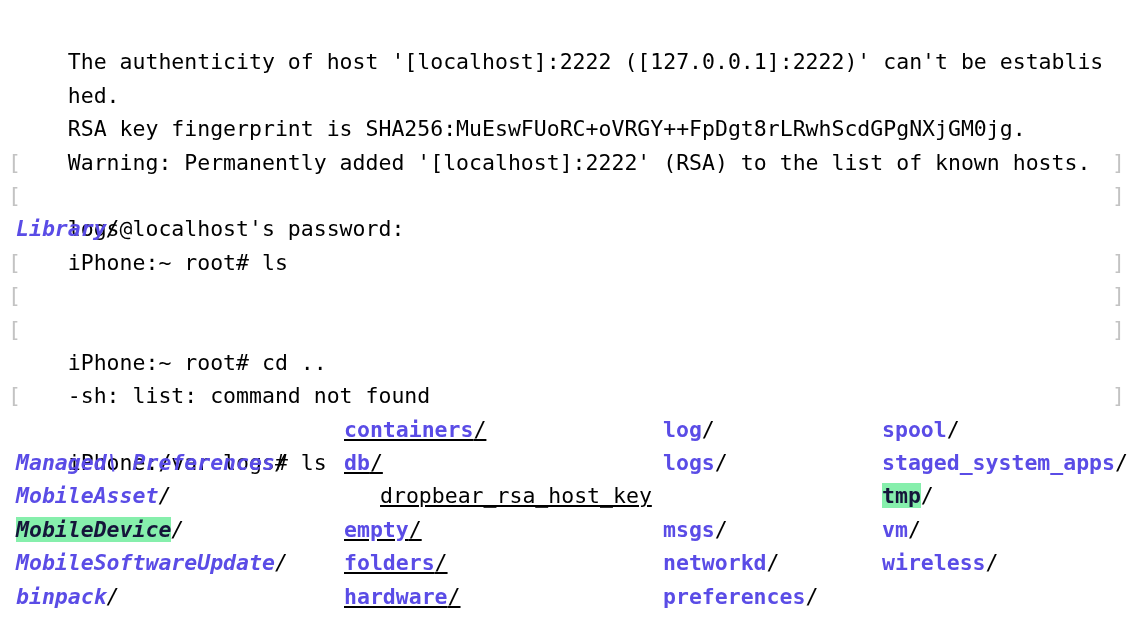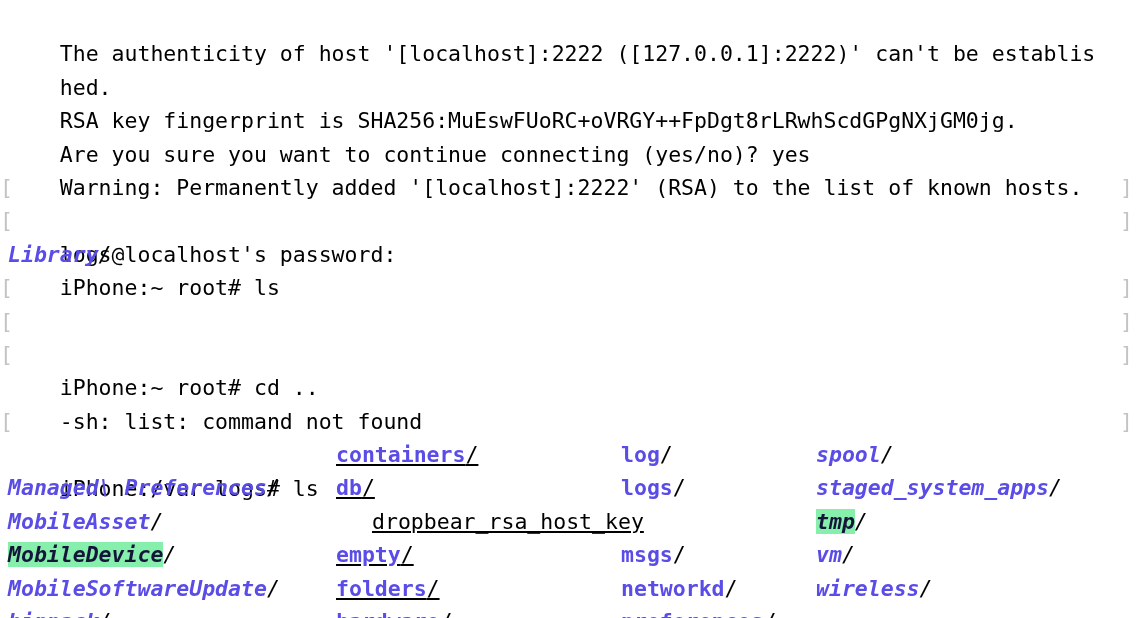--- a/index.html
+++ b/index.html
@@ -18,21 +18,21 @@
   #terminal {
     position: relative;
     width: 1138px;
     height: 618px;
     background: #ffffff;
     color: #000000;
     font-family: "DejaVu Sans Mono", "Liberation Mono", monospace;
     font-size: 21.5px;
     line-height: 33.4px;
     box-sizing: border-box;
-    padding: 4px;
+    padding: 12px;
   }
 
   .trow {
     position: relative;
     height: 33.4px;
     white-space: pre;
     padding-left: 4px;
     box-sizing: border-box;
   }
 
@@ -61,39 +61,36 @@
     white-space: pre;
   }
   .cell {
     position: absolute;
     top: 0;
     white-space: pre;
     line-height: 33.4px;
   }
   .c1 { left: 4px; font-style: italic; }
   .c2 { left: 332px; text-decoration: underline; }
-  .c3 { left: 617px; }
-  .c4 { left: 812px; font-style: italic; }
+  .c3 { left: 651px; }
+  .c4 { left: 870px; }
 </style>
 </head>
 <body>
 
 <div id="terminal">
 
   <div class="trow">
     <span>The authenticity of host '[localhost]:2222 ([127.0.0.1]:2222)' can't be establis</span>
   </div>
   <div class="trow">
     <span>hed.</span>
   </div>
   <div class="trow">
     <span>RSA key fingerprint is SHA256:MuEswFUoRC+oVRGY++FpDgt8rLRwhScdGPgNXjGM0jg.</span>
-  </div>
-  <div class="trow">
-    <span>Are you sure you want to continue connecting (yes/no)? yes</span>
   </div>
   <div class="trow">
     <span>Warning: Permanently added '[localhost]:2222' (RSA) to the list of known hosts.</span>
   </div>
 
   <div class="trow">
     <span class="mark-l">[</span>
     <span>logs@localhost's password:</span>
     <span class="mark-r">]</span>
   </div>

